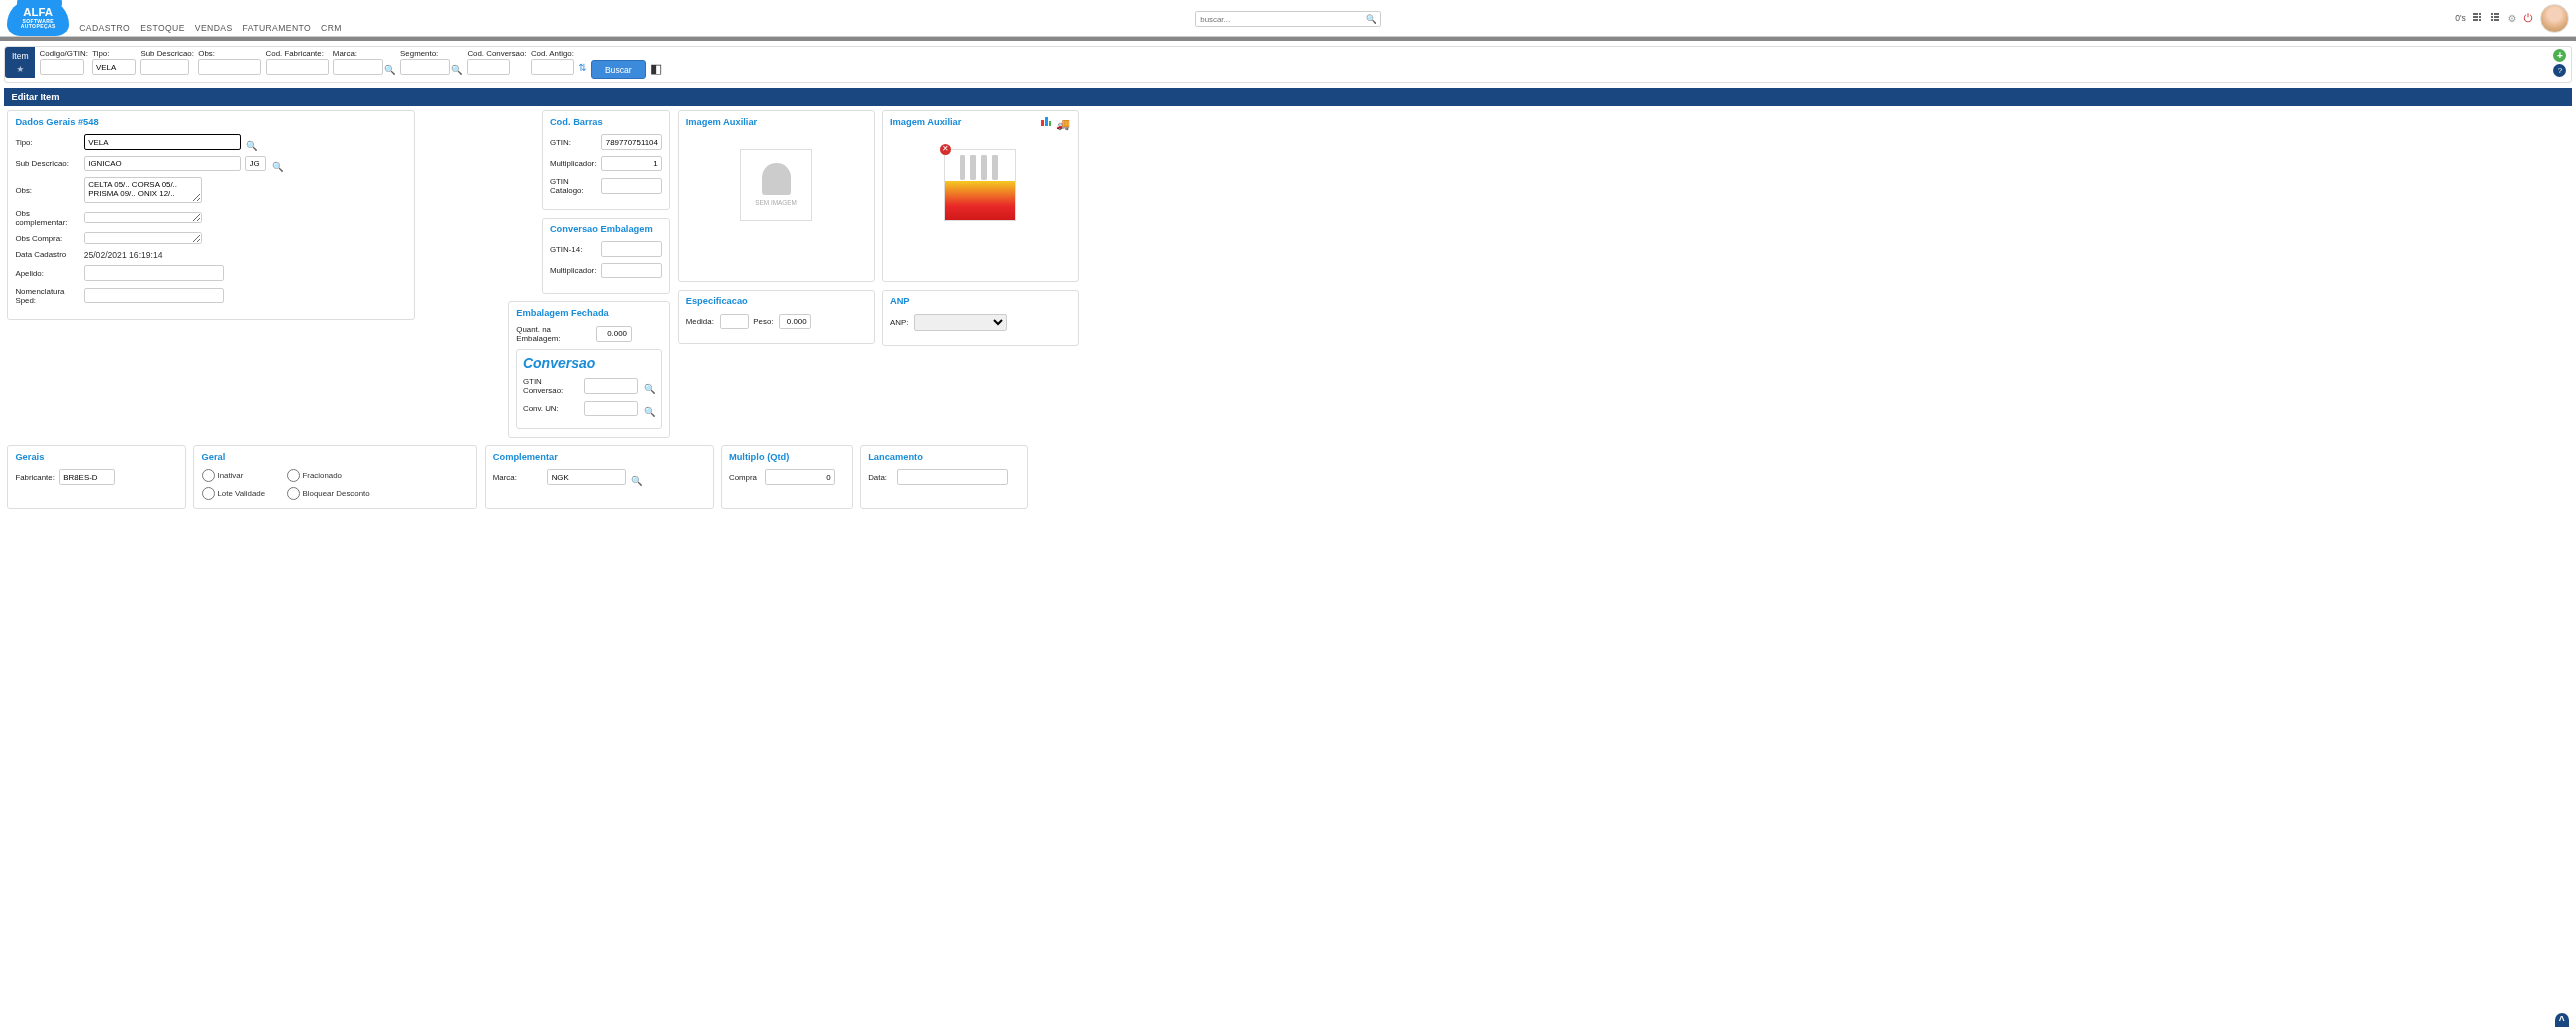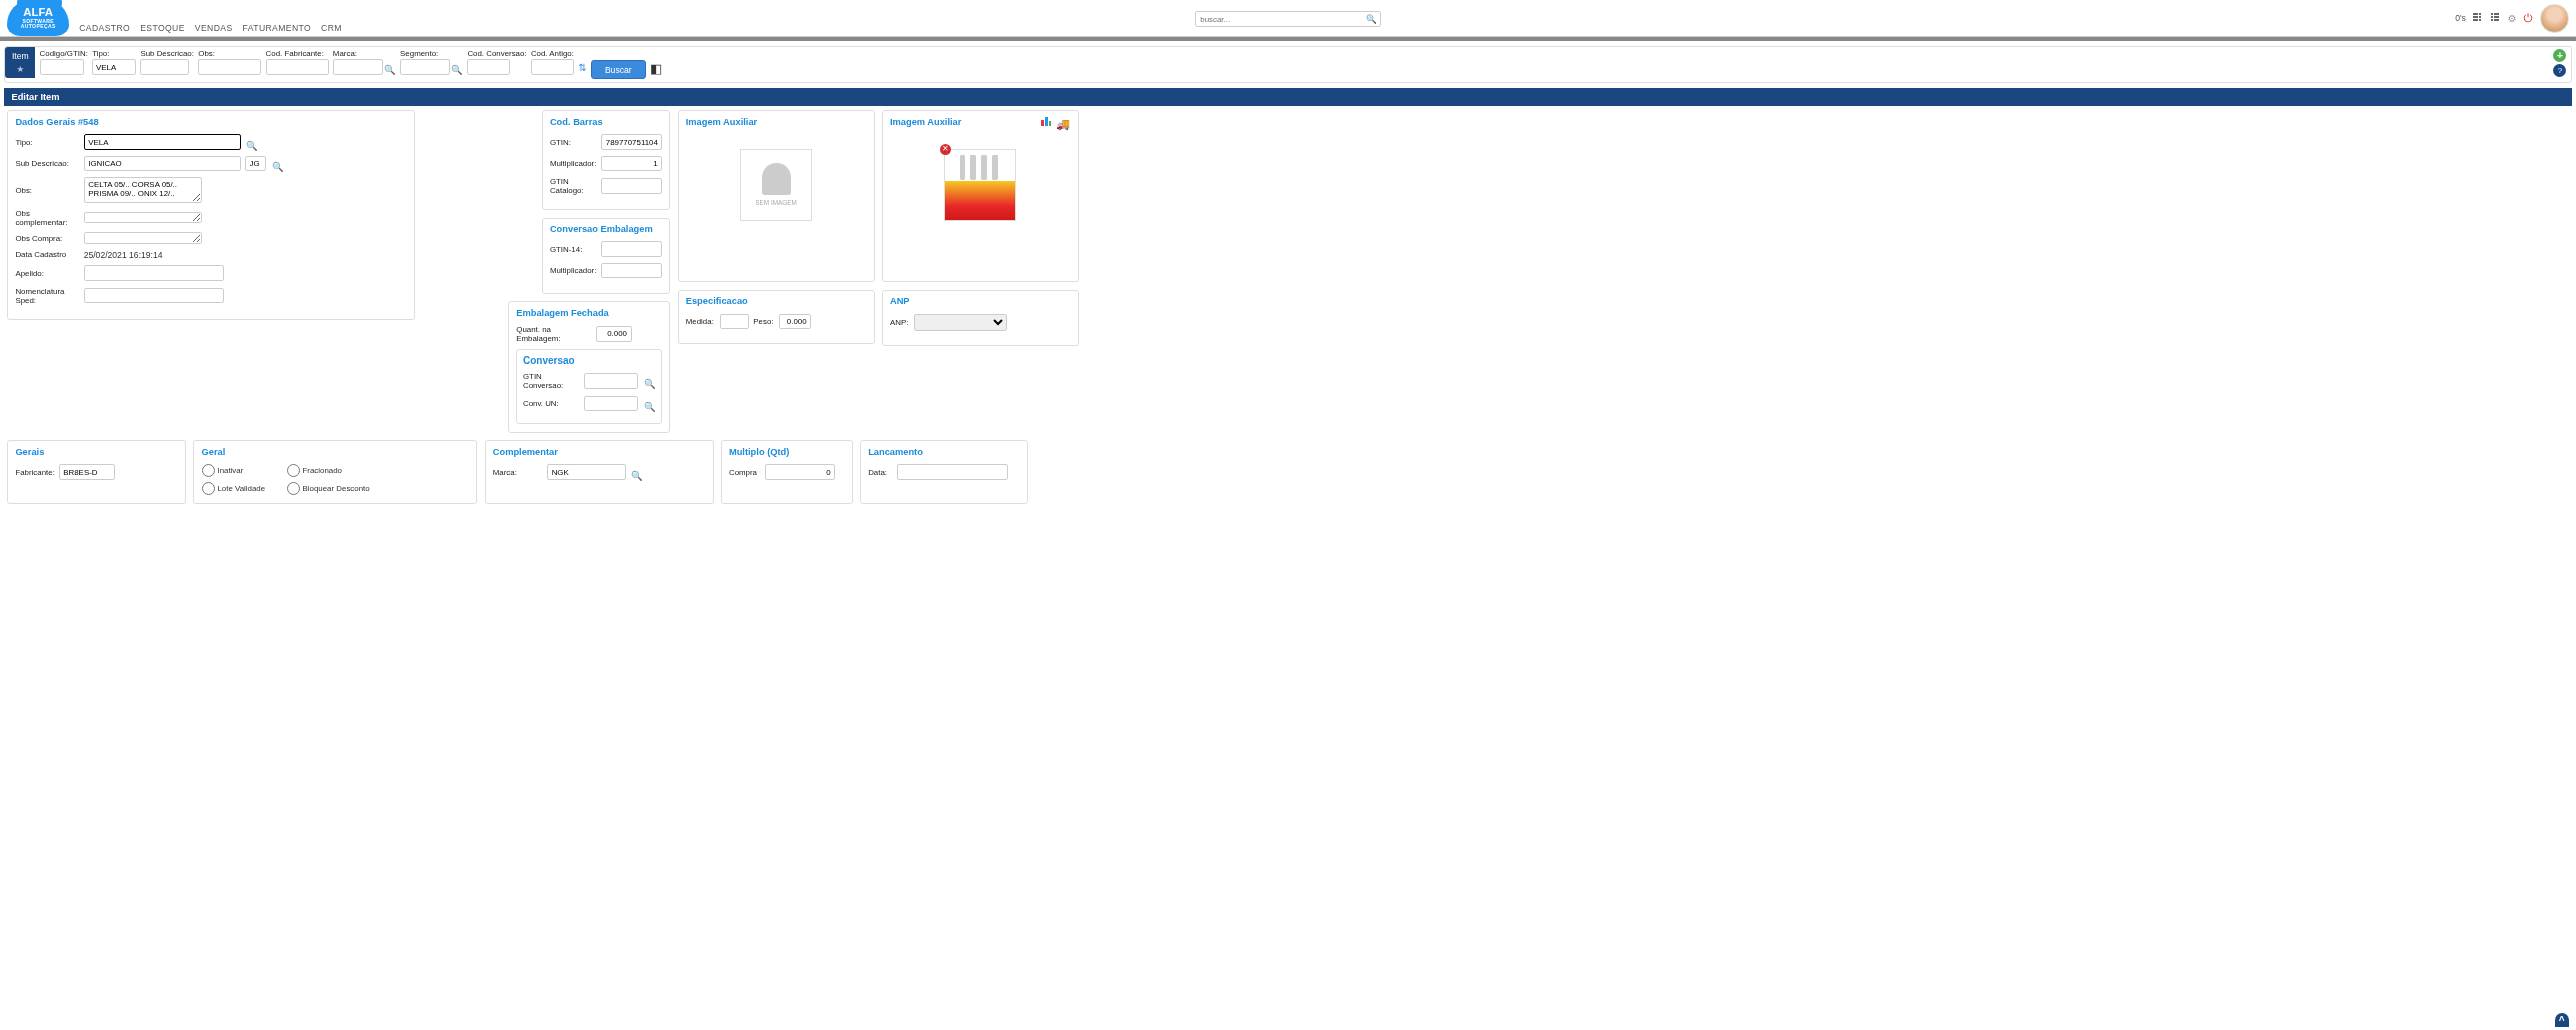--- a/index.html
+++ b/index.html
@@ -45,21 +45,21 @@
 .panel { border: 0.7px solid #ddd; border-radius: 2.9px; padding: 5.7px 7.2px 8.6px 7.2px; background: #fff; }
 .panel h3 { color: #1a8cd8; font-size: 9.3px; font-weight: bold; margin-bottom: 7.2px; }
 .row { display: flex; align-items: center; margin-bottom: 5.7px; gap: 4.3px; }
 .row label { width: 64px; font-size: 7.9px; color: #222; }
 .row input, .row textarea, .row select { border: 0.7px solid #ccc; border-radius: 2.1px; font-size: 7.9px; padding: 2.1px 3.6px; }
 .row input { height: 15.7px; }
 textarea { resize: both; font-family: Arial; }
 .focused { border: 1.4px solid #000 !important; }
 .right-num { text-align: right; }
 .subpanel { border: 0.7px solid #ddd; border-radius: 2.9px; margin-top: 4.3px; padding: 5.7px; }
-.subpanel h4 { color: #1a8cd8; font-size: 10px; margin-bottom: 5.7px; }
+.subpanel h4 { color: #1a8cd8; font-size: 14px; margin-bottom: 5.7px; font-style: italic; }
 .noimg { width: 72px; height: 72px; border: 0.7px solid #ddd; margin: 21.5px auto 0 auto; display: flex; flex-direction: column; align-items: center; justify-content: center; }
 .noimg-icon { width: 29px; height: 32px; background: #ccc; border-radius: 14.3px 14.3px 2.9px 2.9px; }
 .noimg-text { color: #aaa; font-size: 6.4px; margin-top: 4.3px; }
 .img-box { width: 72px; height: 72px; border: 0.7px solid #ddd; margin: 21.5px auto 0 auto; position: relative; background: linear-gradient(180deg, #fff 0%, #fff 45%, #f5c622 45%, #e82828 80%, #d01818 100%); }
 .img-del { position: absolute; top: -5.7px; left: -5.7px; width: 11.4px; height: 11.4px; background: #d32f2f; color: #fff; border-radius: 50%; text-align: center; line-height: 10px; font-size: 7.9px; cursor: pointer; }
 .panel-icons-top { float: right; display: flex; gap: 4.3px; }
 .chart-ico span { display: inline-block; width: 2.9px; margin-right: 0.7px; }
 .truck-ico { color: #999; font-size: 11.4px; }
 .bottom-row { display: flex; gap: 7.2px; padding: 0 7.2px; margin-top: 7.2px; }
 .radio-col { display: flex; flex-direction: column; gap: 4.3px; }

